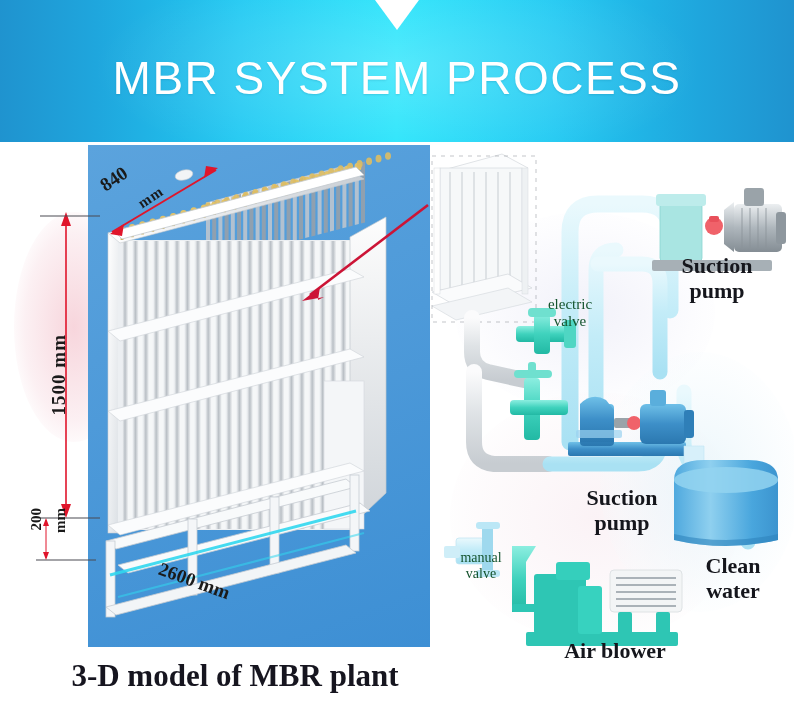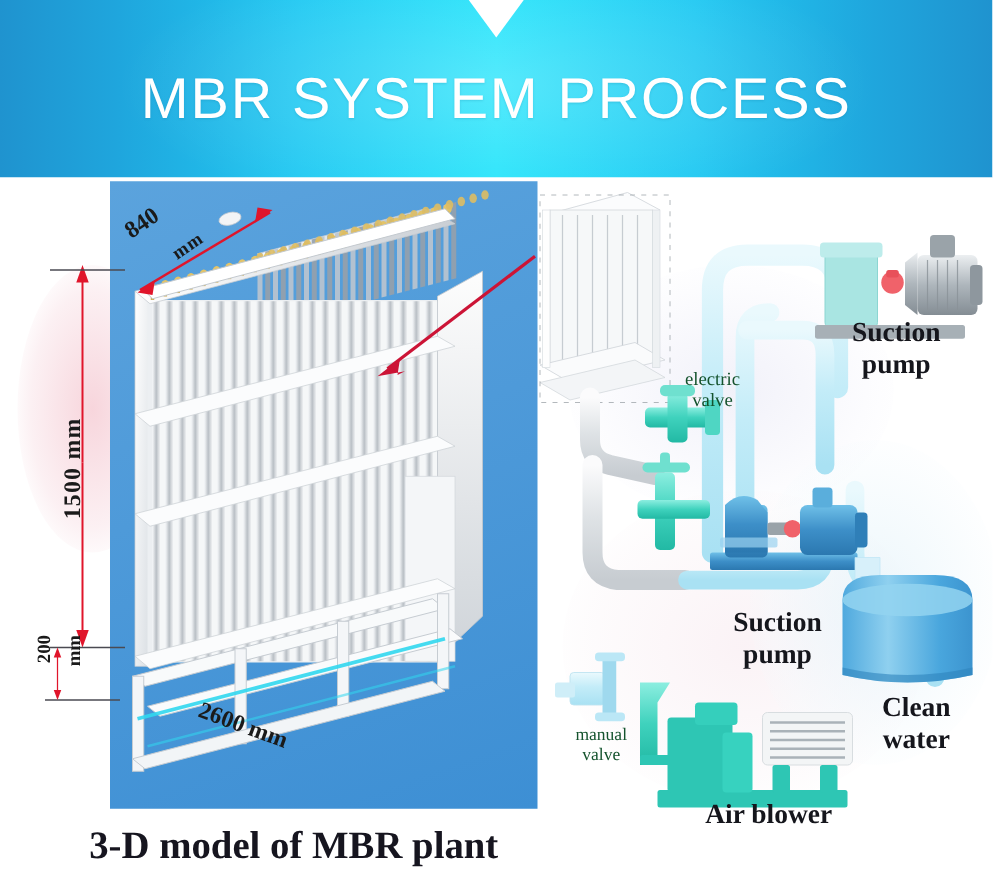--- a/index.html
+++ b/index.html
@@ -71,21 +71,21 @@
   #dim-2600{left:163px;top:416px;font-size:19px;transform:rotate(20deg);transform-origin:left top;}
 
   
   .lbl{position:absolute;color:#15161c;font-family:"Liberation Serif", serif;text-align:center;white-space:pre-line;line-height:1.12;}
   .lbl.big{font-weight:700;font-size:22px;}
   .lbl.small{font-weight:400;font-size:15px;color:#14532d;}
   #lbl-mbr{left:512px;top:50px;width:108px;}
   #lbl-evalve{left:530px;top:154px;width:80px;}
   #lbl-backwash{left:640px;top:112px;width:154px;}
   #lbl-suction{left:560px;top:344px;width:124px;}
-  #lbl-manual{left:446px;top:408px;width:70px;font-size:14px;margin-top:31px;}
+  #lbl-manual{left:446px;top:408px;width:70px;font-size:14px;}
   #lbl-airblower{left:542px;top:497px;width:146px;}
   #lbl-clean{left:678px;top:412px;width:110px;}
 
   
   #caption{
     position:absolute;left:0;top:516px;width:470px;text-align:center;
     font-family:"Liberation Serif", serif;font-size:31px;font-weight:700;color:#16151f;
   }
 </style>
 </head>

